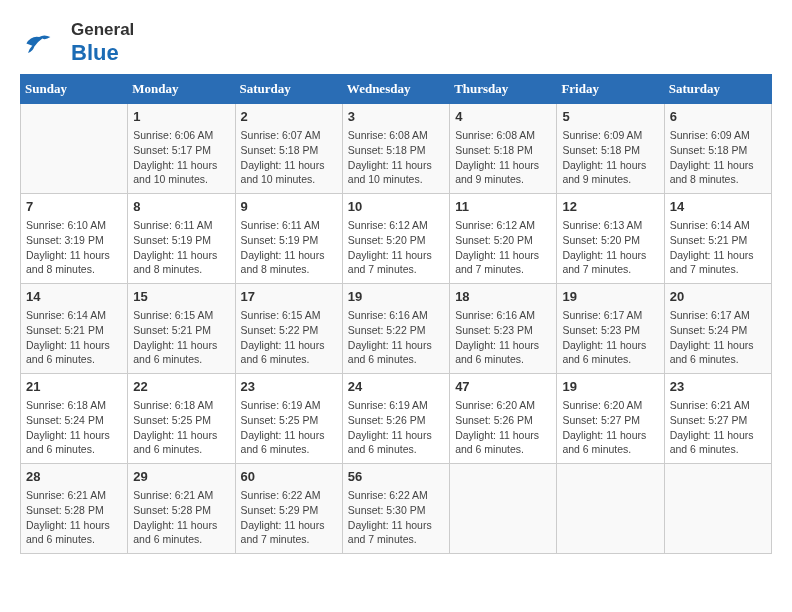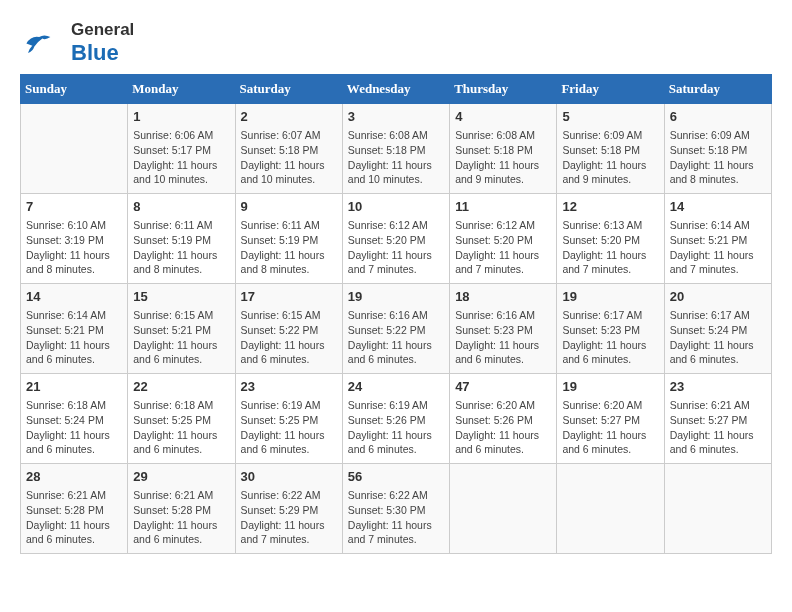--- a/index.html
+++ b/index.html
@@ -321,21 +321,21 @@
 and 6 minutes.</div>
         </td>
         <td>
           <span class="day-num">29</span>
           <div class="day-info" style="white-space: pre-line;">Sunrise: 6:21 AM
 Sunset: 5:28 PM
 Daylight: 11 hours
 and 6 minutes.</div>
         </td>
         <td>
-          <span class="day-num">30</span>
+          <span class="day-num">60</span>
           <div class="day-info" style="white-space: pre-line;">Sunrise: 6:22 AM
 Sunset: 5:29 PM
 Daylight: 11 hours
 and 7 minutes.</div>
         </td>
         <td>
           <span class="day-num">56</span>
           <div class="day-info" style="white-space: pre-line;">Sunrise: 6:22 AM
 Sunset: 5:30 PM
 Daylight: 11 hours

